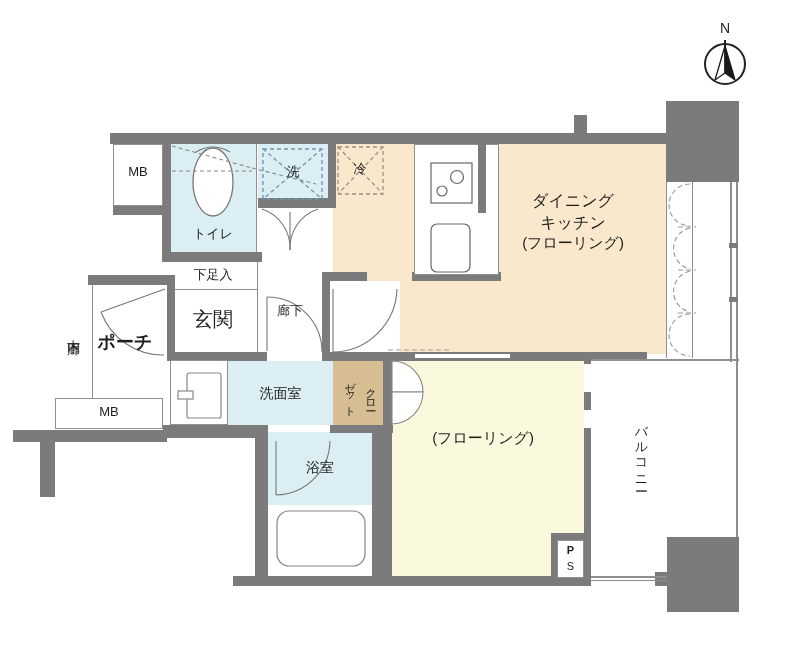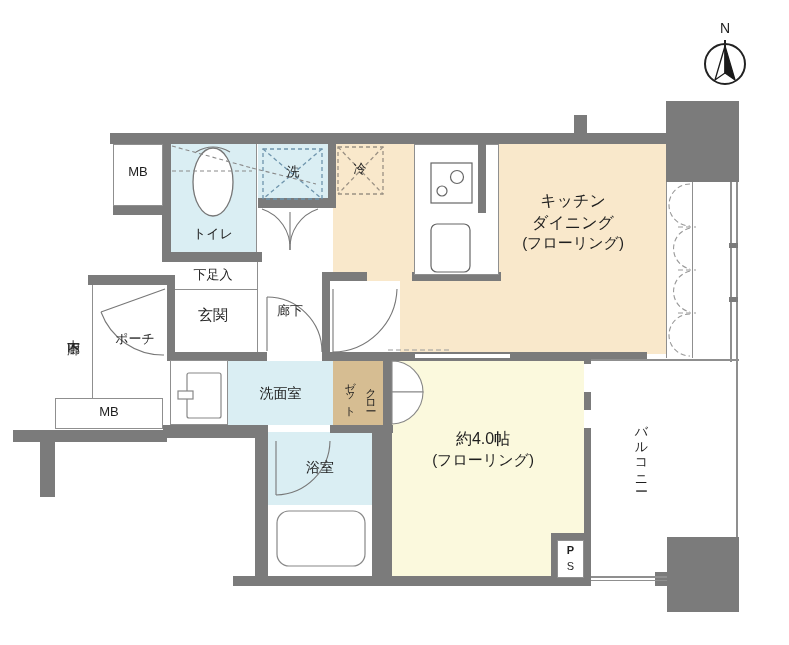--- a/index.html
+++ b/index.html
@@ -179,38 +179,37 @@
       <polygon points="725,46 735,80 725,73" fill="#1a1a1a" stroke="#1a1a1a" stroke-width="1.3"></polygon>
     </g>
   </svg>
 
   <div class="lbl" style="left:711px;top:20px;width:28px;font-size:14px;">N</div>
   <div class="lbl" style="left:113px;top:164px;width:50px;font-size:13px;">MB</div>
   <div class="lbl" style="left:170px;top:225px;width:86px;font-size:13px;">トイレ</div>
   <div class="lbl" style="left:258px;top:163px;width:70px;font-size:13px;">洗</div>
   <div class="lbl" style="left:336px;top:160px;width:48px;font-size:13px;">冷</div>
   <div class="lbl" style="left:168px;top:266px;width:90px;font-size:13px;">下足入</div>
-  <div class="lbl" style="left:168px;top:306px;width:90px;font-size:15px;">玄関</div>
+  <div class="lbl" style="left:168px;top:306px;width:90px;font-size:20px;">玄関</div>
   <div class="lbl" style="left:258px;top:302px;width:64px;font-size:13px;">廊下</div>
-  <div class="lbl" style="left:96px;top:330px;width:78px;font-size:13px;">ポーチ</div>
+  <div class="lbl" style="left:86px;top:330px;width:78px;font-size:18px;font-weight:bold;">ポーチ</div>
   <div class="lbl vert" style="left:64px;top:296px;height:72px;font-size:13px;">内廊下</div>
   <div class="lbl" style="left:55px;top:404px;width:108px;font-size:13px;">MB</div>
   <div class="lbl" style="left:228px;top:385px;width:105px;font-size:14px;">洗面室</div>
   <div class="lbl closet-txt" style="left:339px;top:363px;width:42px;height:60px;font-size:11px;">
     <span>クロー</span>
       <span>ゼット</span>
   </div>
   <div class="lbl" style="left:268px;top:459px;width:104px;font-size:14px;">浴室</div>
   <div class="lbl" style="left:473px;top:190px;width:200px;font-size:16px;line-height:1.35;">
+    <div>ダイニング</div>
     <div>キッチン</div>
-    <div>ダイニング</div>
     <div style="font-size:15px;">(フローリング)</div>
   </div>
   <div class="lbl" style="left:385px;top:428px;width:196px;font-size:16px;line-height:1.35;">
-    <div>約4.0帖</div>
     <div style="font-size:15px;">(フローリング)</div>
   </div>
   <div class="lbl vert" style="left:632px;top:392px;height:120px;font-size:13px;">バルコニー</div>
   <div class="lbl" style="left:557px;top:543px;width:27px;font-size:11px;line-height:1.45;font-weight:bold;">
     <div>P</div>
     <div style="font-weight:normal;">S</div>
   </div>
 </div>
 
 </body></html>

